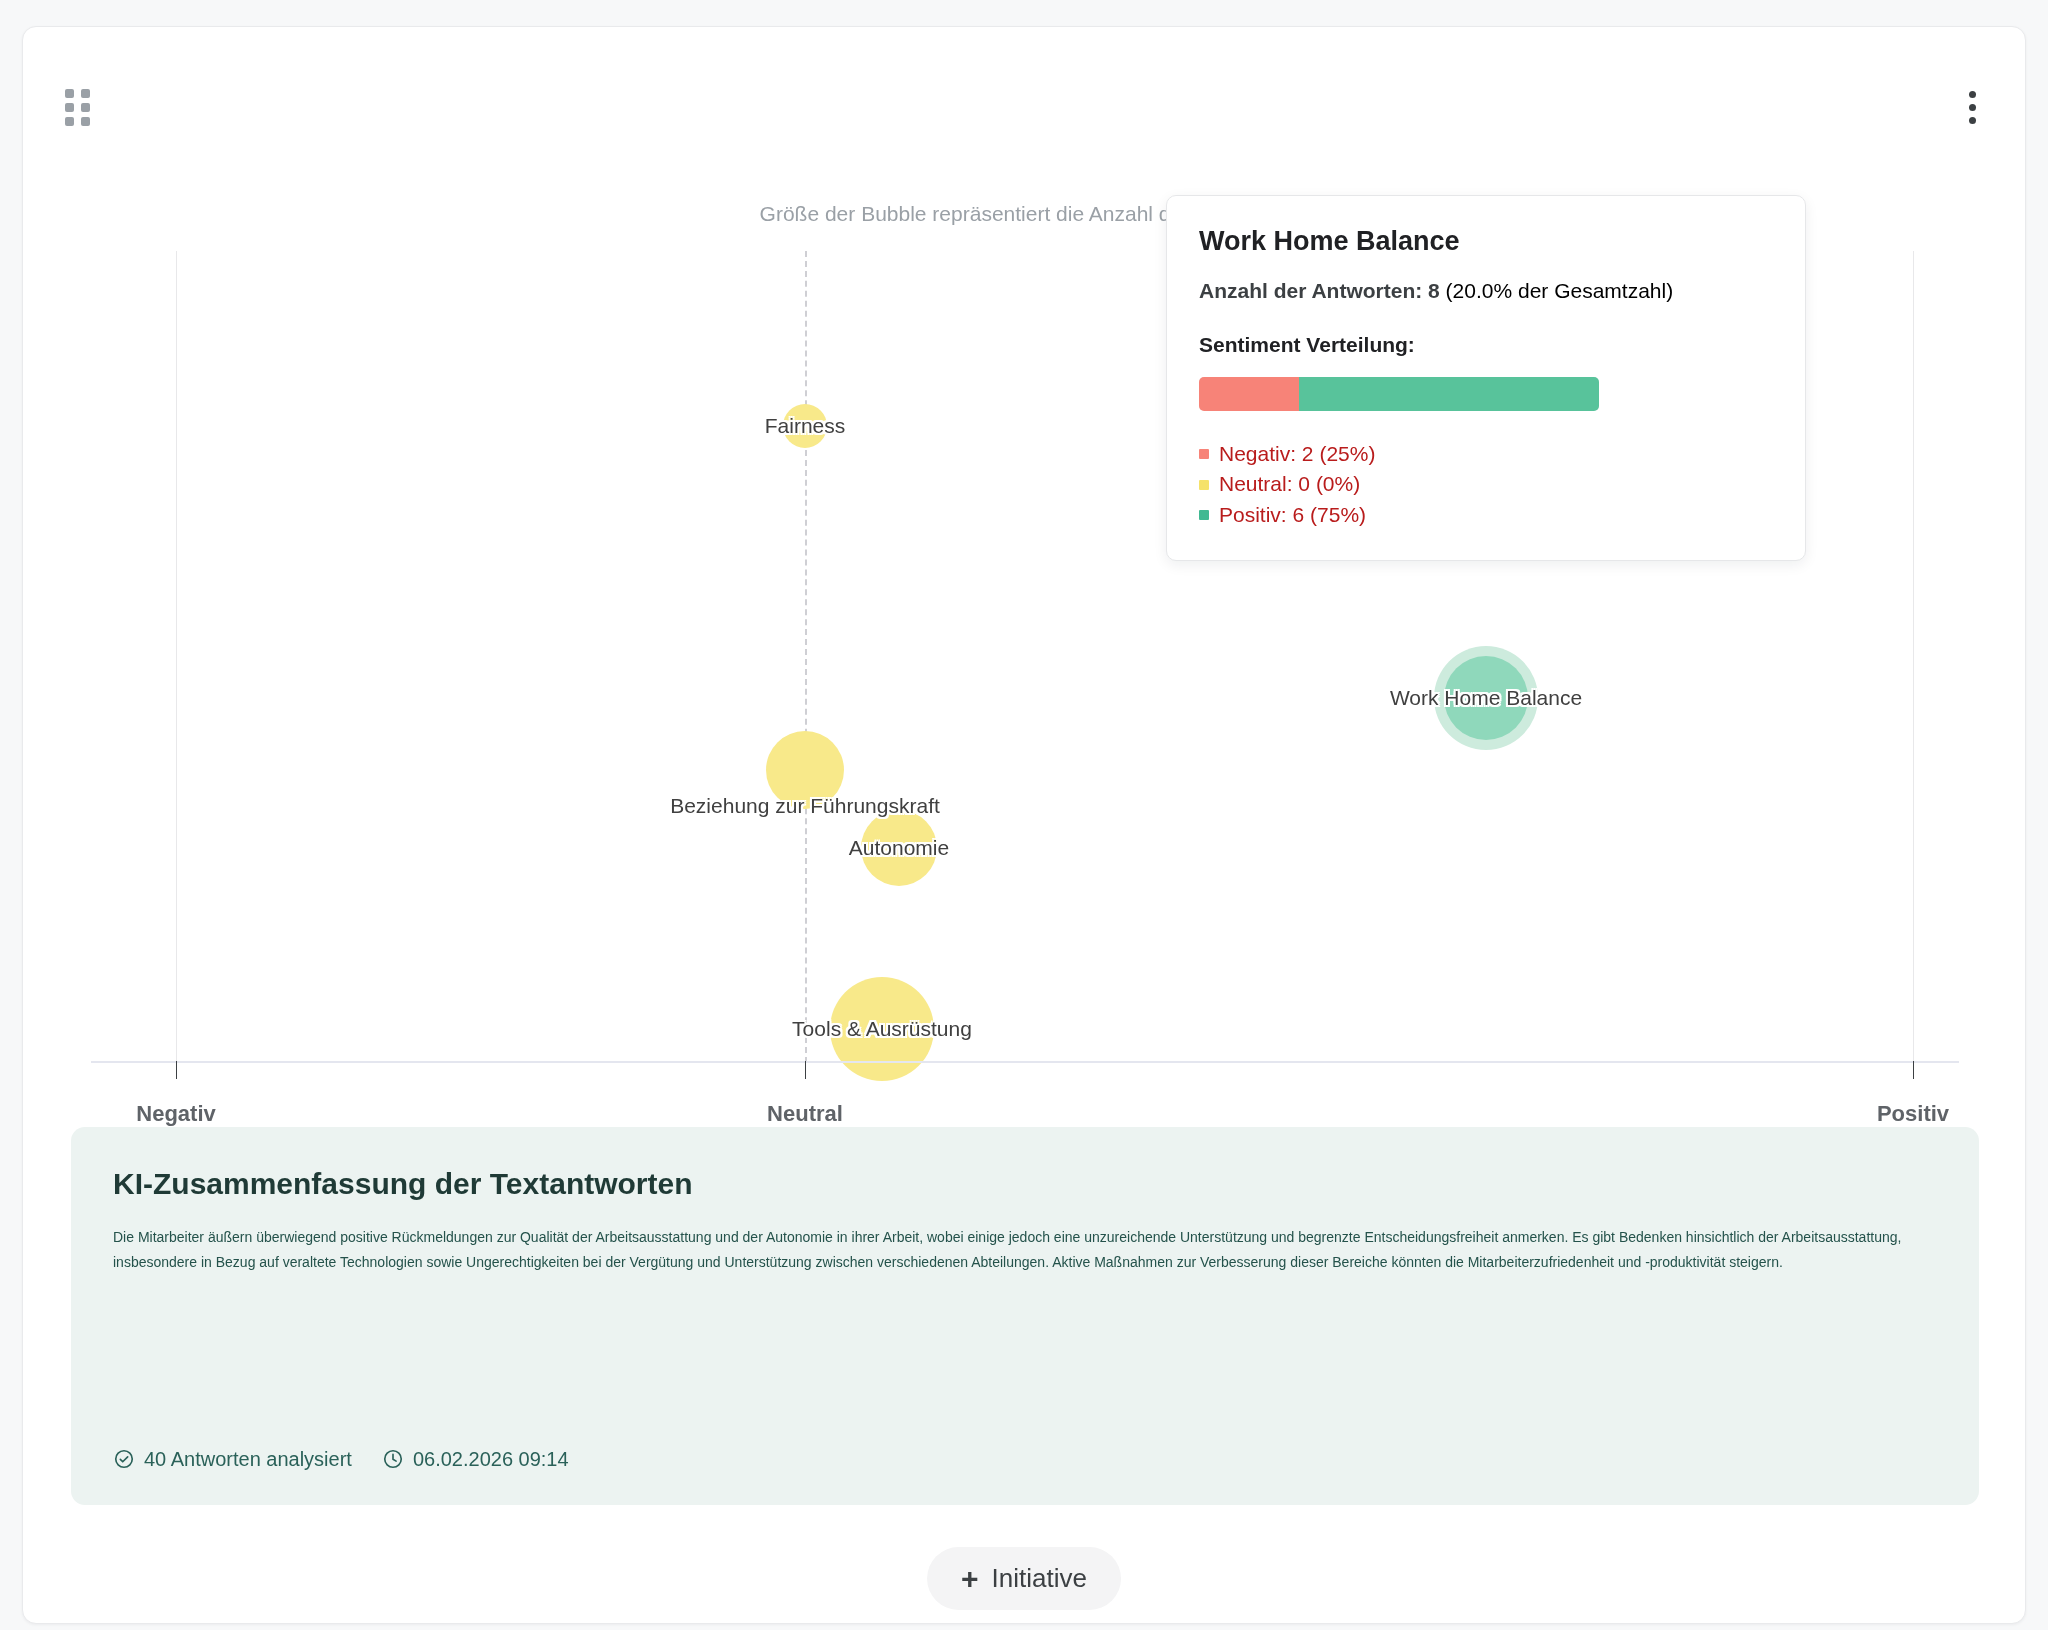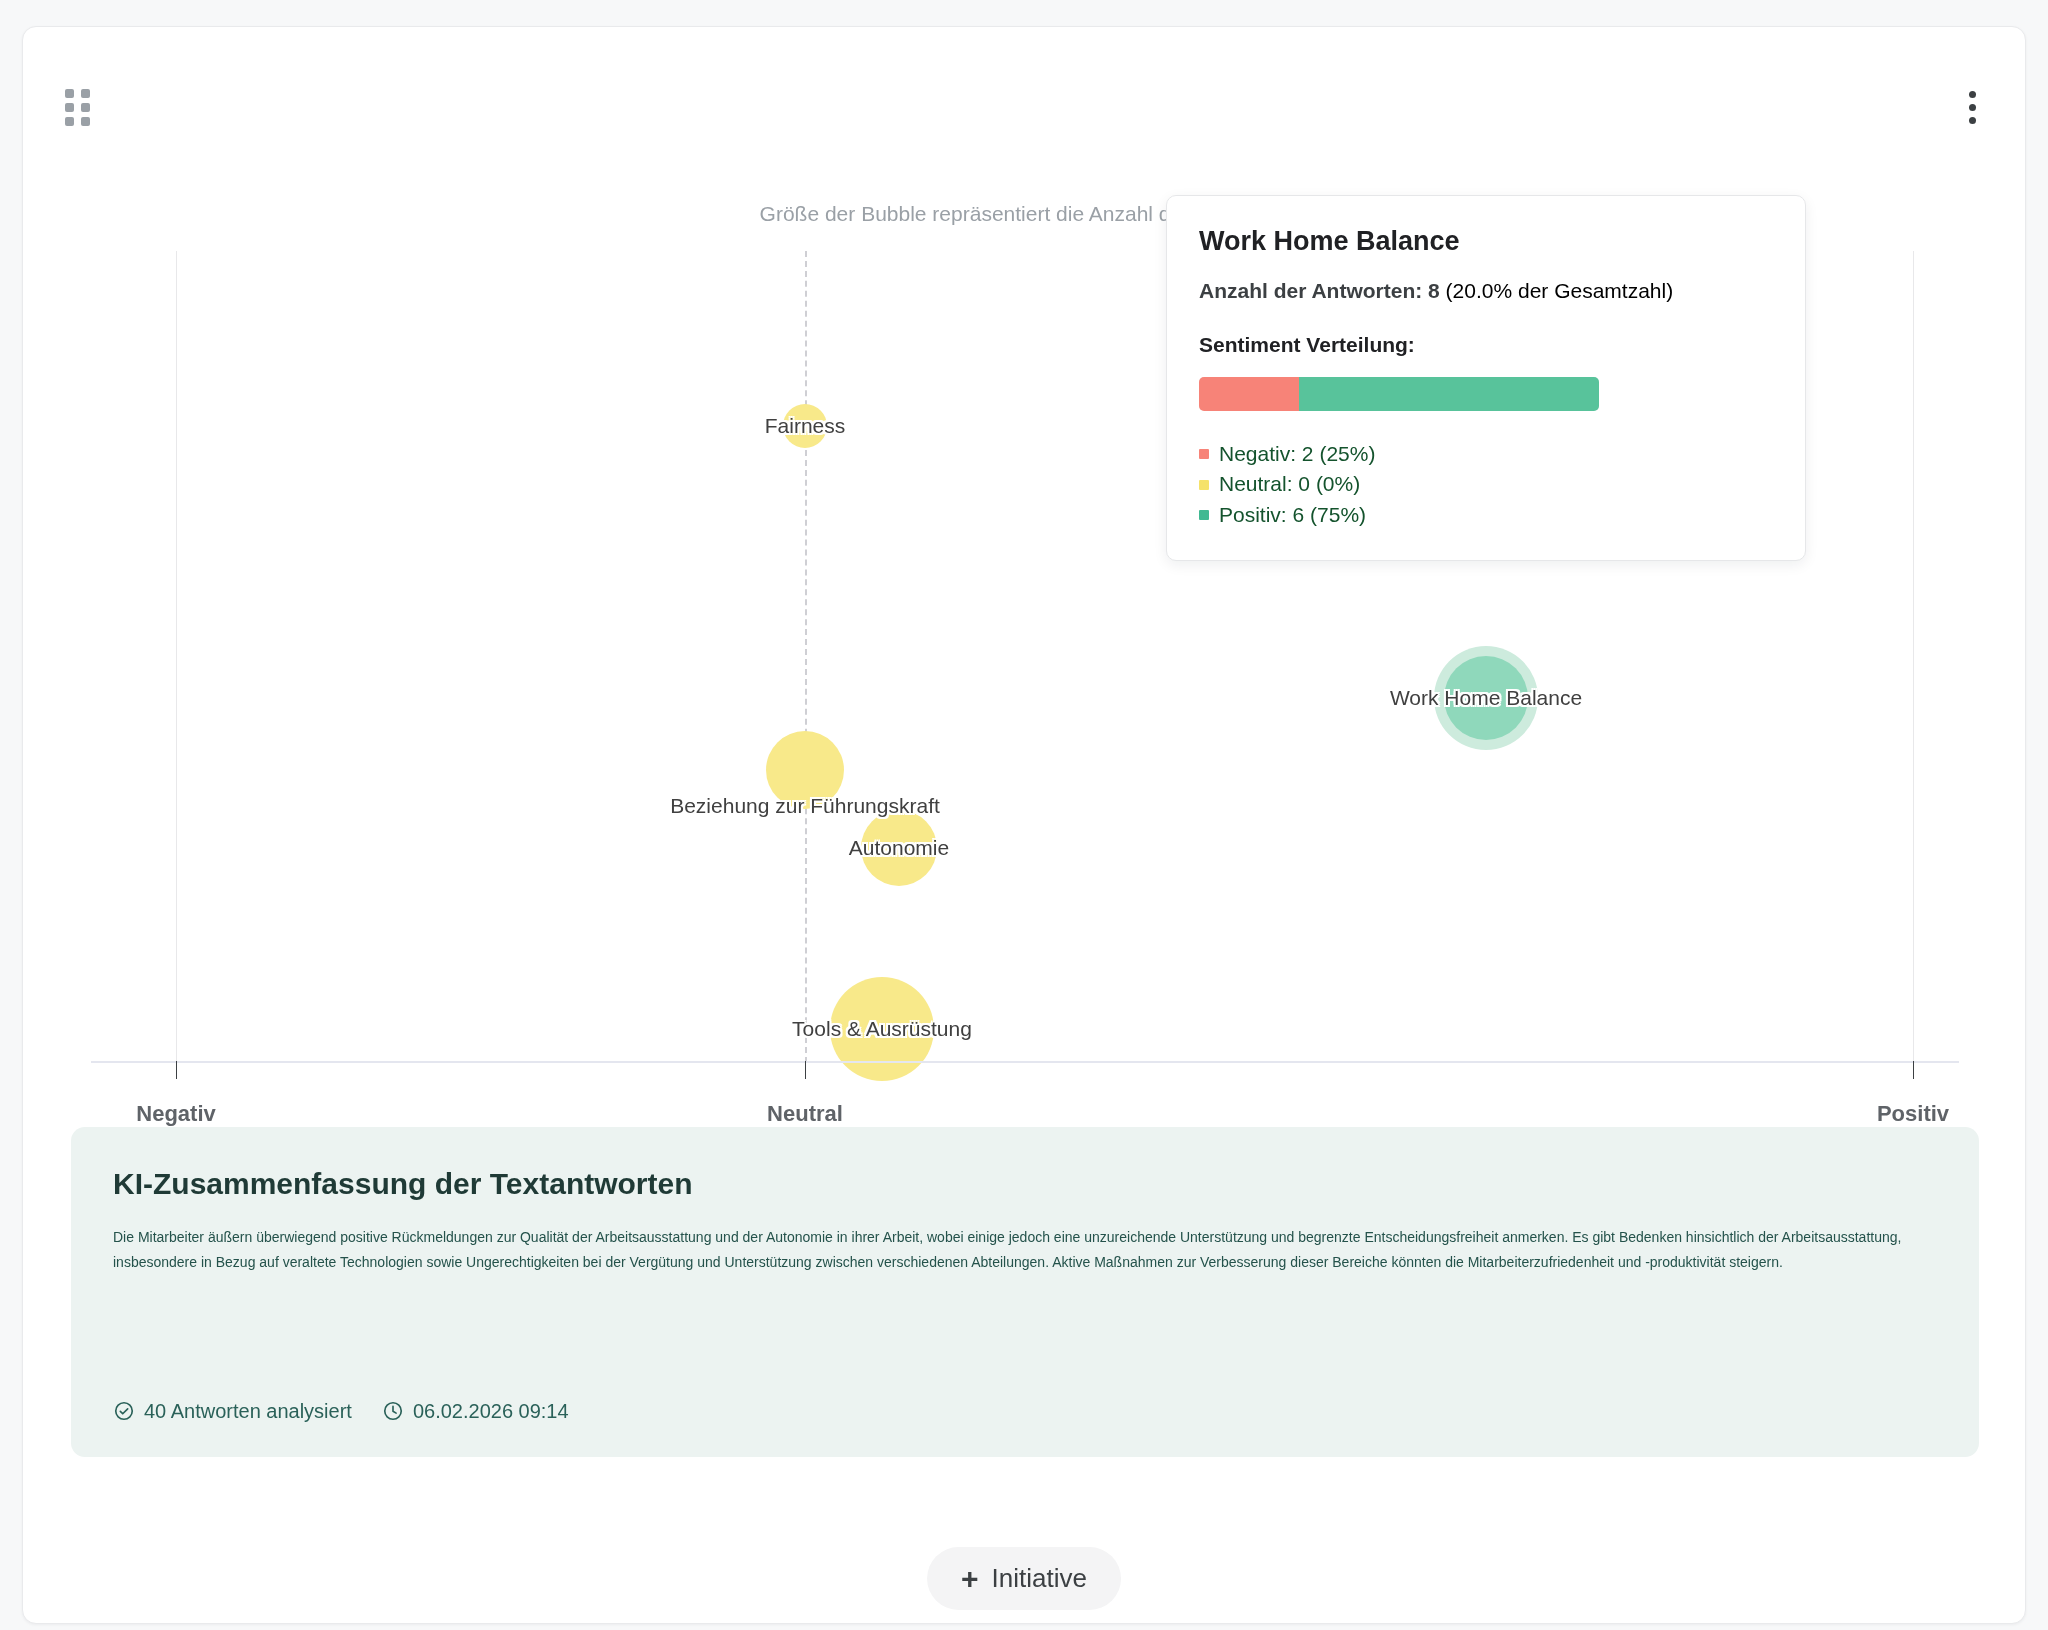--- a/index.html
+++ b/index.html
@@ -115,29 +115,29 @@
   .tt-count { font-size: 21px; color: #3c4043; margin-bottom: 30px; }
   .tt-count b { font-weight: 700; margin-top: 23px; }
   .tt-count span { color: #000000; }
   .tt-sec { font-size: 21px; font-weight: 700; color: #202124; margin-bottom: 20px; }
   .tt-bar {
     display: flex; width: 400px; height: 34px;
     border-radius: 5px; overflow: hidden; background: #f0f0f2;
     margin-bottom: 28px;
   }
   .tt-bar > div { height: 100%; }
-  .tt-legend { font-size: 21px; color: #14532d; line-height: 1.45; }
+  .tt-legend { font-size: 21px; color: #b91c1c; line-height: 1.45; }
   .tt-legend .row { display: flex; align-items: center; gap: 10px; }
   .tt-legend .sw { width: 10px; height: 10px; display: inline-block; border-radius: 1px; flex: none; }
 
   
   .summary {
     position: absolute;
     left: 48px; top: 1100px;
-    width: 1908px; height: 330px;
+    width: 1908px; height: 378px;
     background: #ecf3f1;
     border-radius: 14px;
     padding: 40px 42px 0 42px;
   }
   .sum-title { font-size: 30px; font-weight: 700; color: #1f3a36; margin: 0 0 24px 0; }
   .sum-body { font-size: 14px; line-height: 1.75; color: #24524b; margin: 0; }
   .sum-meta {
     position: absolute; left: 42px; bottom: 34px;
     display: flex; align-items: center; gap: 30px;
     font-size: 20px; color: #2a6159;

